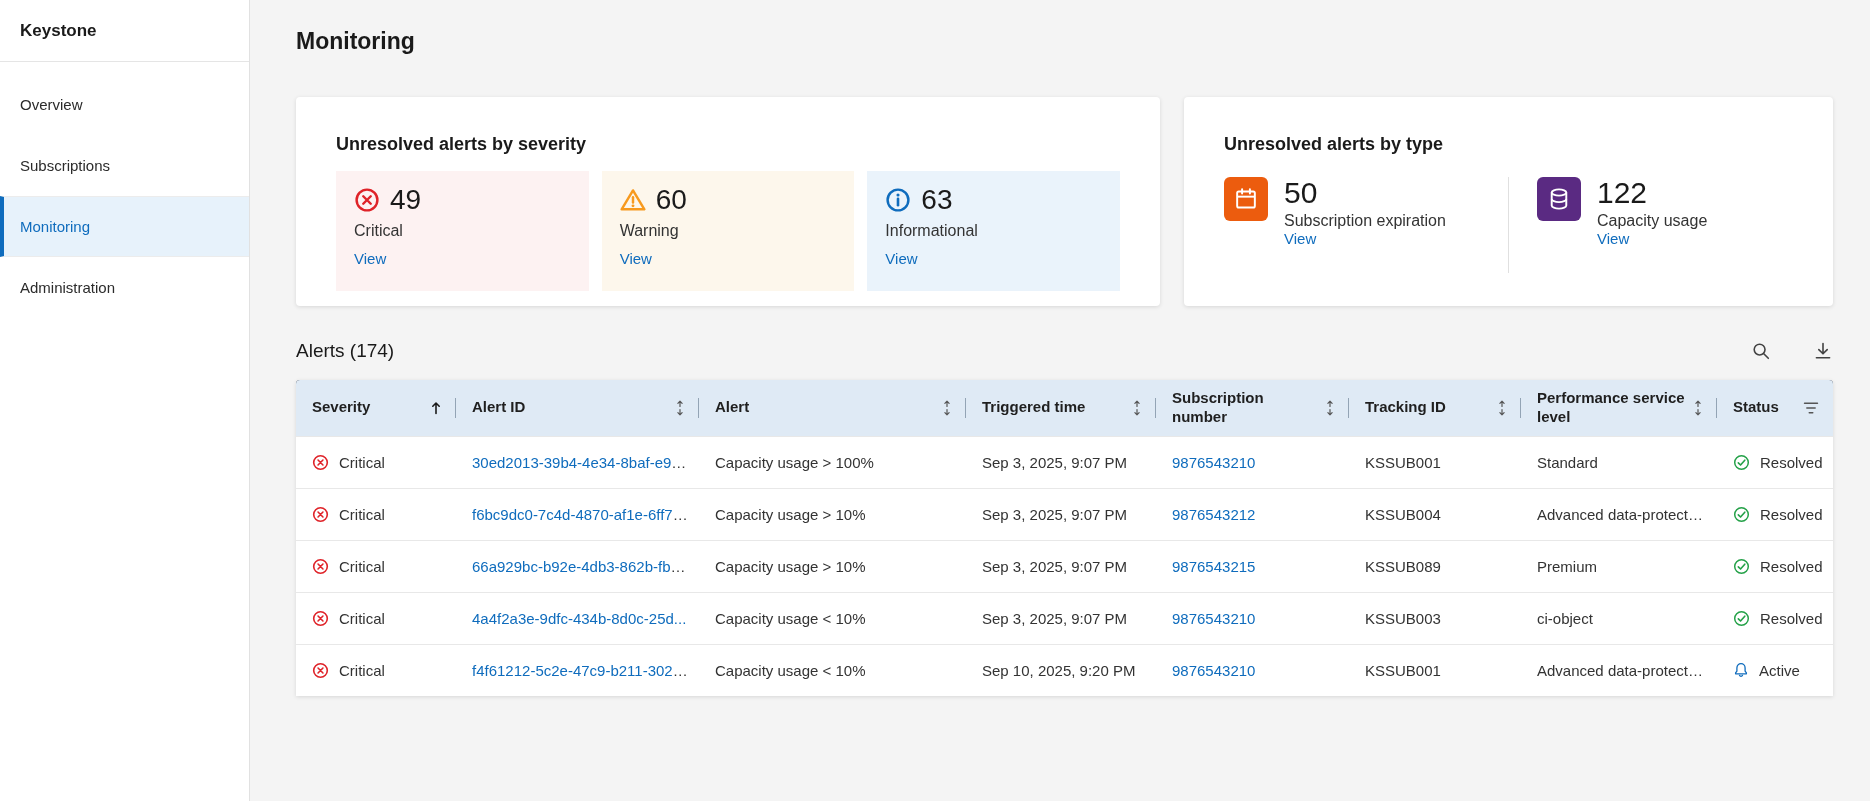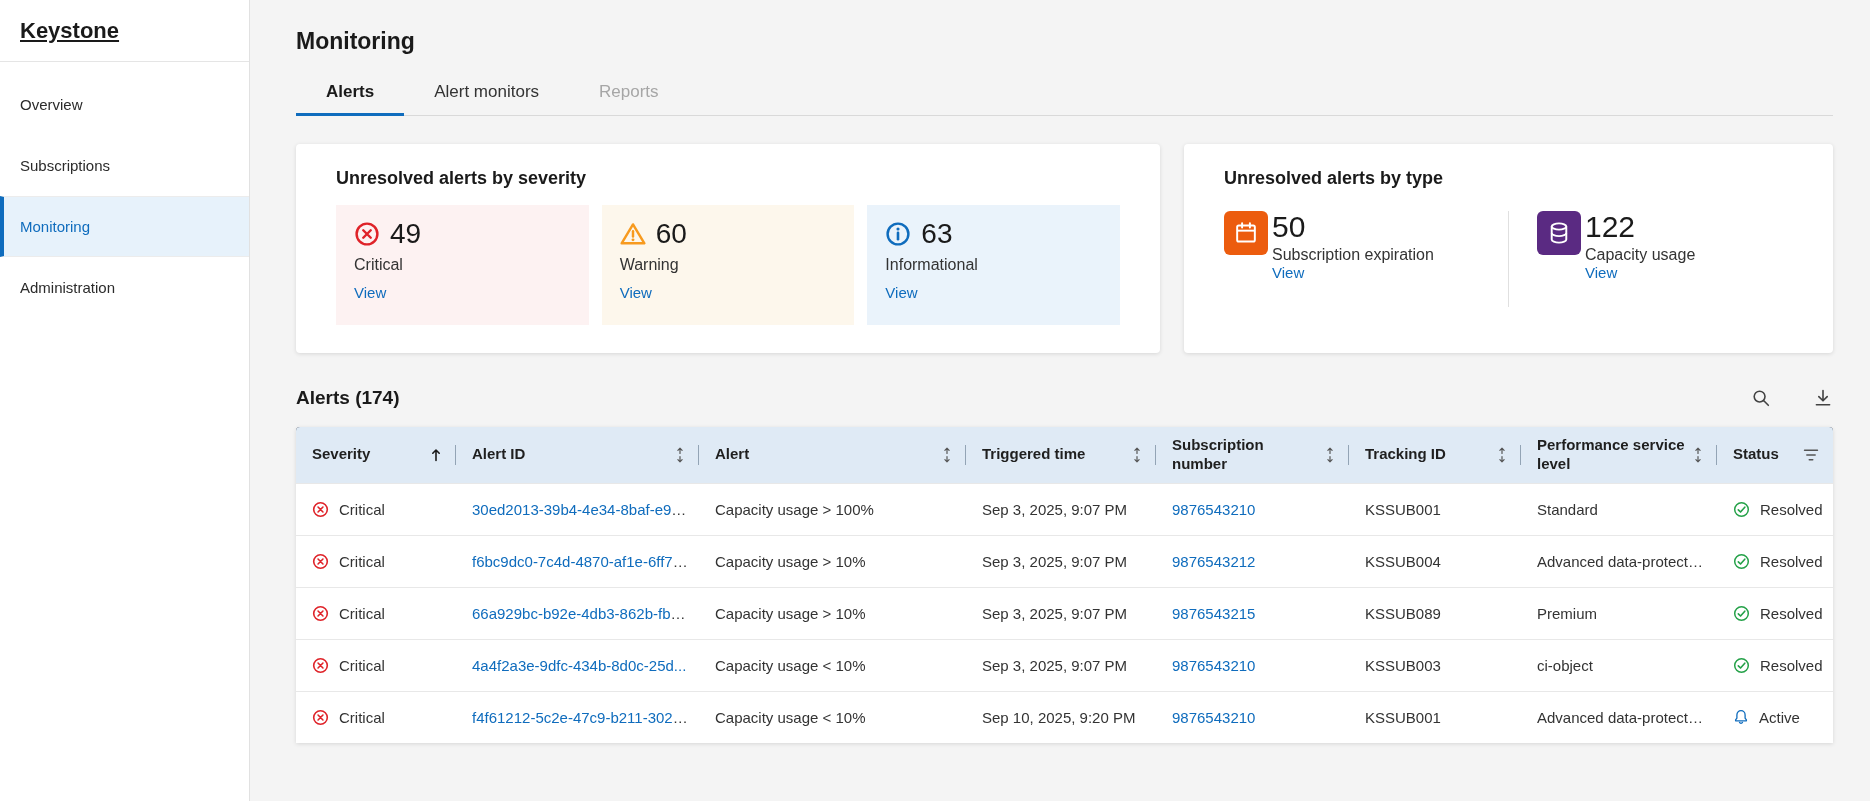--- a/index.html
+++ b/index.html
@@ -9,23 +9,22 @@
     background:#f4f4f4; color:#333;
     font-family:"Liberation Sans", sans-serif;
   }
   
   .sidebar {
     position:absolute; left:0; top:0; width:250px; height:100%;
     background:#fff; border-right:1px solid #e1e1e1;
   }
   .brand {
     height:62px; display:flex; align-items:center; padding-left:20px;
-    font-size:22px; font-weight:700; color:#1a1a1a;
+    font-size:17px; font-weight:700; color:#1a1a1a;
     border-bottom:1px solid #e5e5e5;
-    text-decoration:underline;
   }
   .nav { padding-top:12px; }
   .nav-item {
     height:61px; display:flex; align-items:center; padding-left:16px;
     border-left:4px solid transparent;
     font-size:15px; color:#2b2b2b; cursor:pointer;
   }
   .nav-item.active {
     background:#e7f2fb; border-left-color:var(--accent,#0f6cbd);
     color:var(--accent,#0f6cbd);
@@ -45,49 +44,49 @@
   .tab.active { font-weight:700; color:#1a1a1a; }
   .tab.active::after {
     content:""; position:absolute; left:0; right:0; bottom:-1px; height:3px;
     background:var(--accent,#0f6cbd);
   }
   .tab.disabled { color:#a6a6a6; cursor:default; }
   
   .cards-row { display:flex; gap:24px; margin-top:28px; }
   .card {
     background:#fff; border-radius:4px; height:209px;
-    box-shadow:0 1px 4px rgba(0,0,0,.12); padding:24px 40px;
+    box-shadow:0 1px 4px rgba(0,0,0,.12); padding:37px 40px;
   }
   .card-severity { flex:0 0 864px; }
   .card-type { flex:1; }
   .card-title { margin:0 0 16px; font-size:18px; font-weight:700; color:#1a1a1a; }
   .tiles { display:flex; gap:13px; }
   .tile { flex:1; height:120px; padding:14px 18px; display:flex; flex-direction:column; }
   .tile-critical { background:var(--critical_bg,#fdf2f2); }
   .tile-warning  { background:var(--warning_bg,#fdf7ec); }
   .tile-info     { background:var(--info_bg,#eaf3fb); }
   .tile-top { display:flex; align-items:center; gap:10px; }
   .count { font-size:28px; color:#1a1a1a; line-height:1.1; }
   .tile-label { margin-top:6px; font-size:16px; color:#333; }
   .view-link { margin-top:10px; font-size:15px; color:var(--accent,#0f6cbd); cursor:pointer; text-decoration:none; width:max-content; }
   .critical-c { color:var(--critical,#df2329); }
   .warning-c  { color:var(--warning,#f79a1e); }
   .info-c     { color:var(--info,#0f6cbd); }
   .success-c  { color:var(--success,#24a148); }
   .type-items { display:flex; align-items:flex-start; }
-  .type-item { flex:1; display:flex; gap:4px; padding-top:6px; }
+  .type-item { flex:1; display:flex; gap:16px; padding-top:6px; }
   .badge { flex:0 0 44px; width:44px; height:44px; border-radius:6px; display:flex; align-items:center; justify-content:center; color:#fff; }
   .badge-orange { background:var(--expiration_icon_bg,#ec5c0e); }
   .badge-purple { background:var(--capacity_icon_bg,#5a2a82); }
   .type-count { font-size:30px; color:#1a1a1a; line-height:1.05; }
   .type-label { margin-top:3px; font-size:16px; color:#333; }
   .vdiv { width:1px; height:96px; background:#e0e0e0; margin:6px 28px 0; align-self:flex-start; }
   
   .alerts-head { display:flex; align-items:center; justify-content:space-between; margin:34px 0 18px; }
-  .alerts-title { margin:0; font-size:19px; font-weight:700; color:#1a1a1a; }
+  .alerts-title { margin:0; font-size:19px; font-weight:400; color:#1a1a1a; }
   .tools { display:flex; align-items:center; gap:42px; }
   .tool { cursor:pointer; color:#424242; }
   
   .table-wrap { background:#0f172a; border-radius:4px 4px 0 0; box-shadow:0 1px 4px rgba(0,0,0,.12); overflow:hidden; }
   table { width:100%; border-collapse:collapse; table-layout:fixed; }
   thead th {
     background:var(--table_header_bg,#dfeaf5); height:56px;
     font-size:15px; font-weight:700; color:#1f1f1f; text-align:left;
     padding:0 10px 0 16px; position:relative; vertical-align:middle;
   }
@@ -178,25 +177,20 @@
     <div class="nav-item">Administration</div>
   </nav>
 </aside>
 
 <main class="main">
 
   <div class="page-header">
     <h1 class="page-title">Monitoring</h1>
   </div>
 
-  <div class="tabs">
-    <div class="tab active">Alerts</div>
-    <div class="tab">Alert monitors</div>
-    <div class="tab disabled">Reports</div>
-  </div>
 
   <div class="cards-row">
 
     <section class="card card-severity">
       <h2 class="card-title">Unresolved alerts by severity</h2>
       <div class="tiles">
         <div class="tile tile-critical">
           <div class="tile-top">
             <span class="ic critical-c">
                 <svg width="26" height="26">

